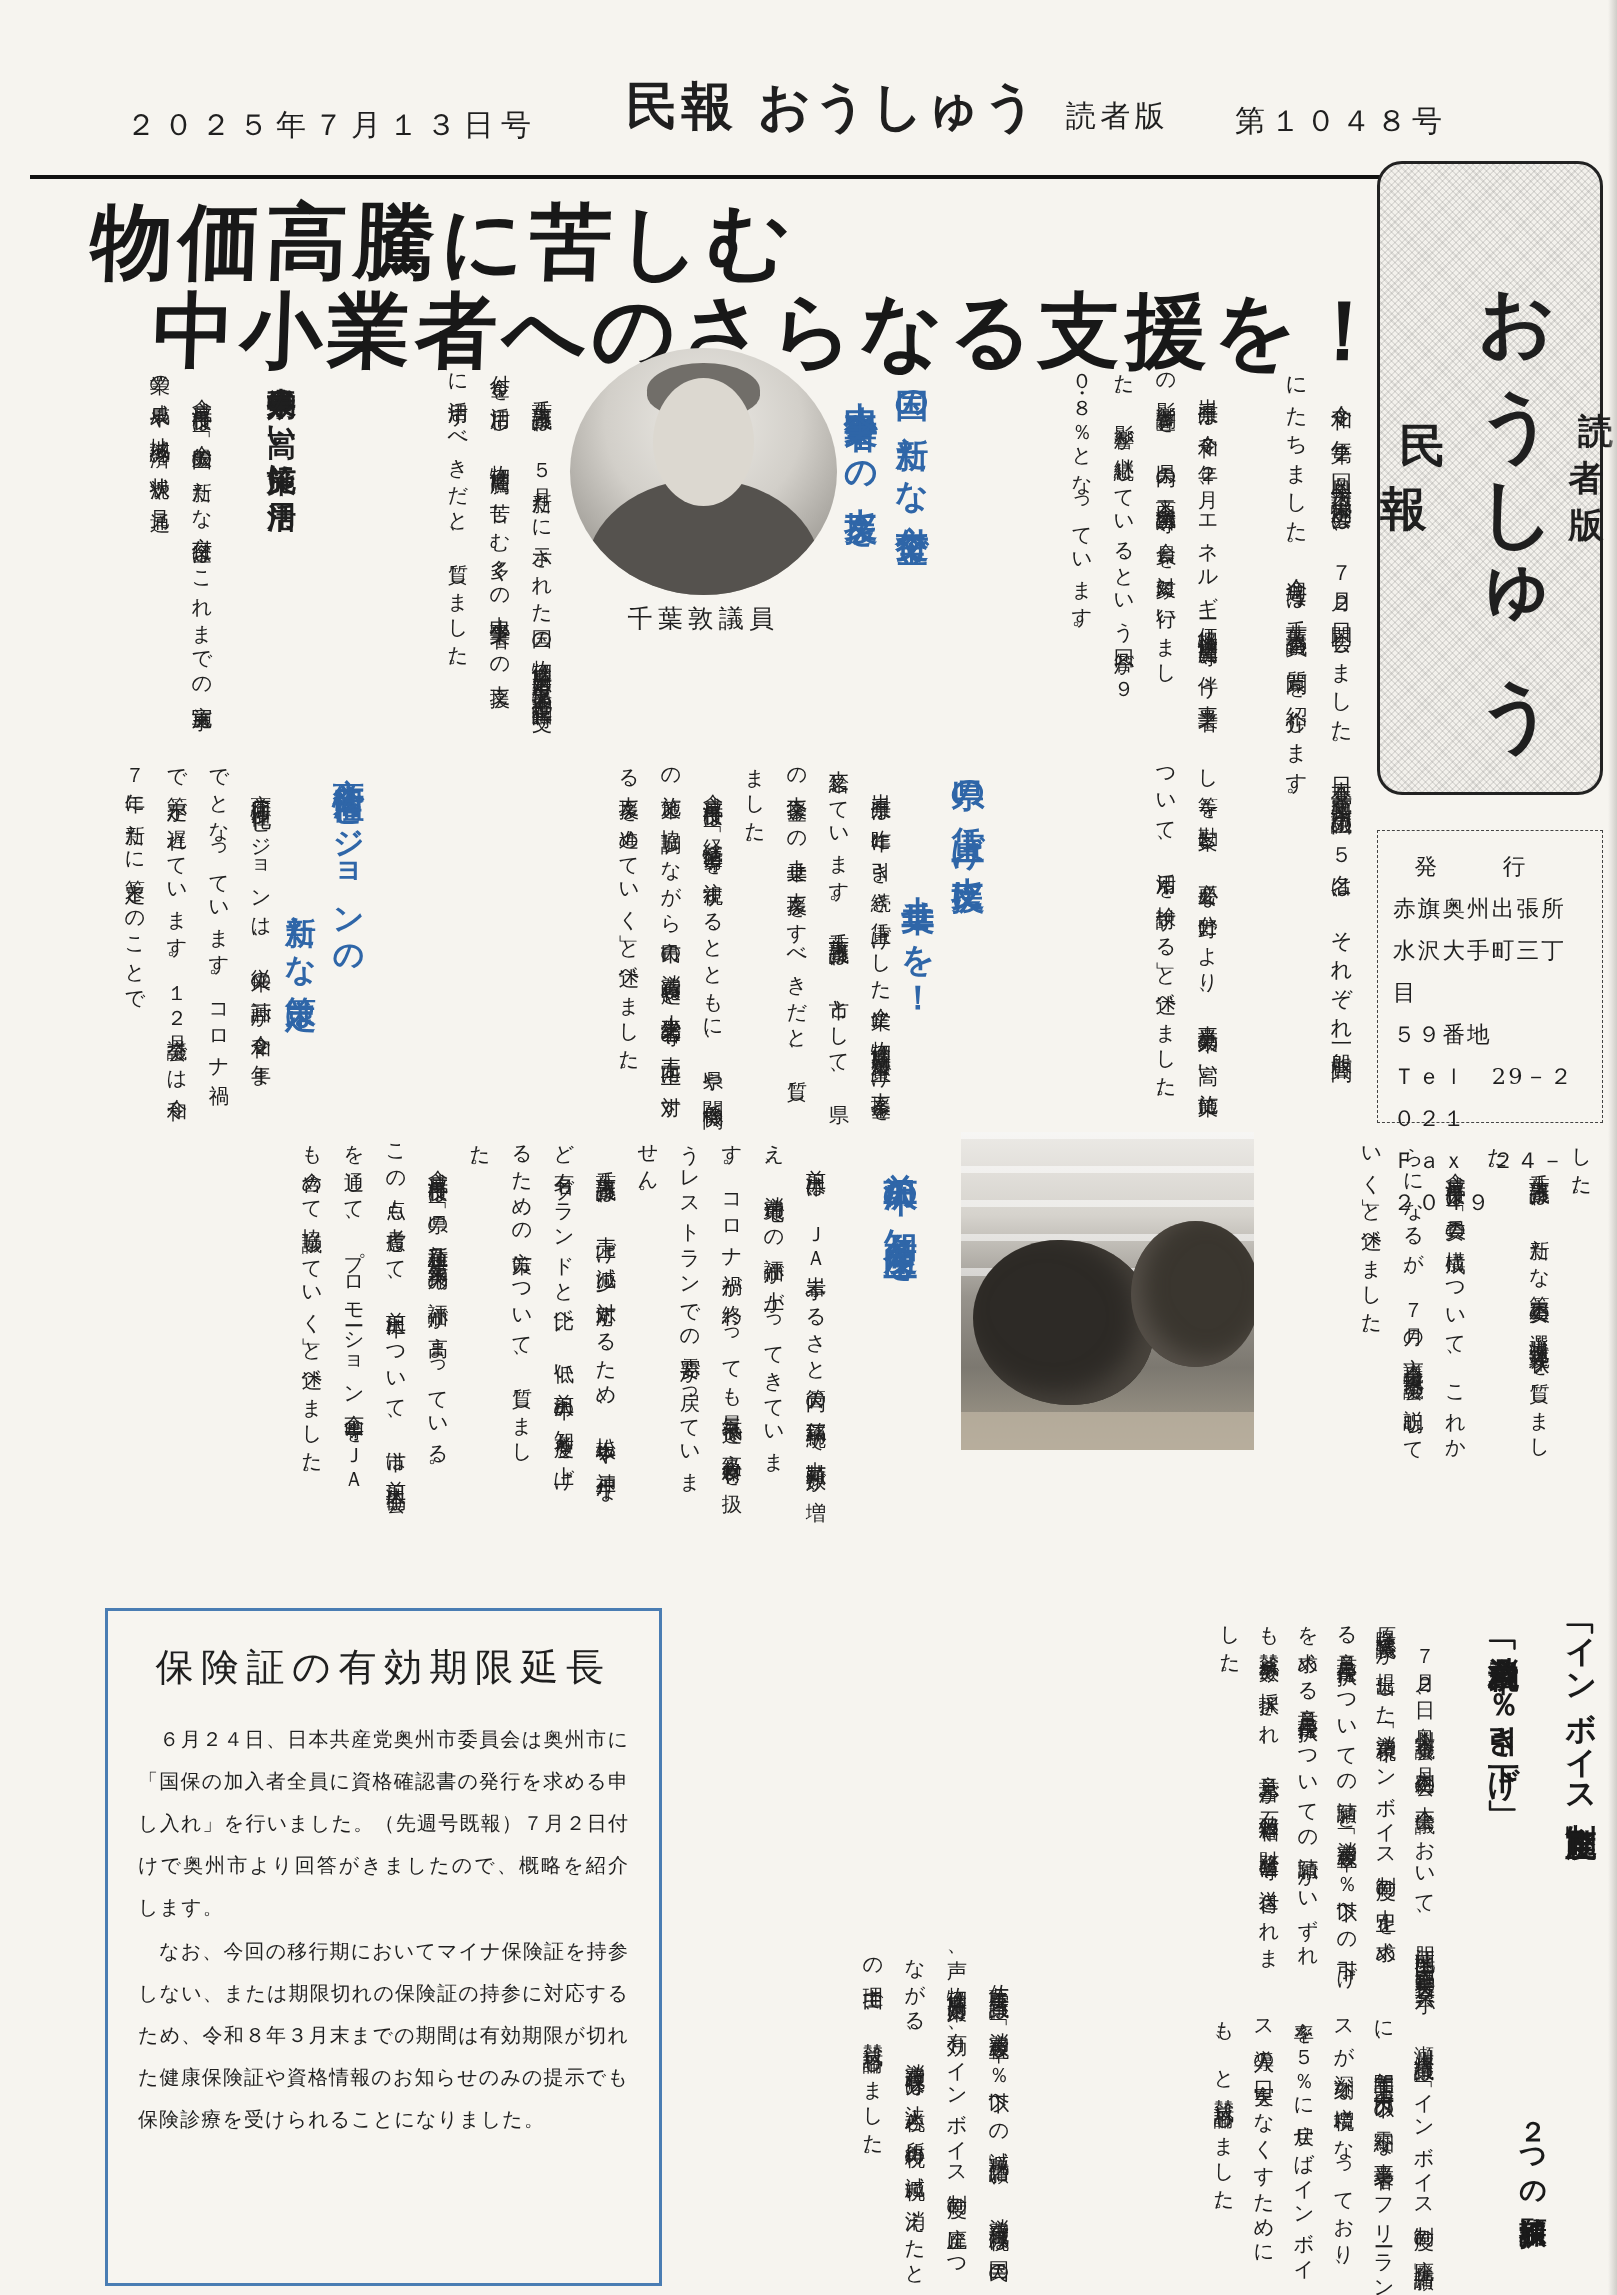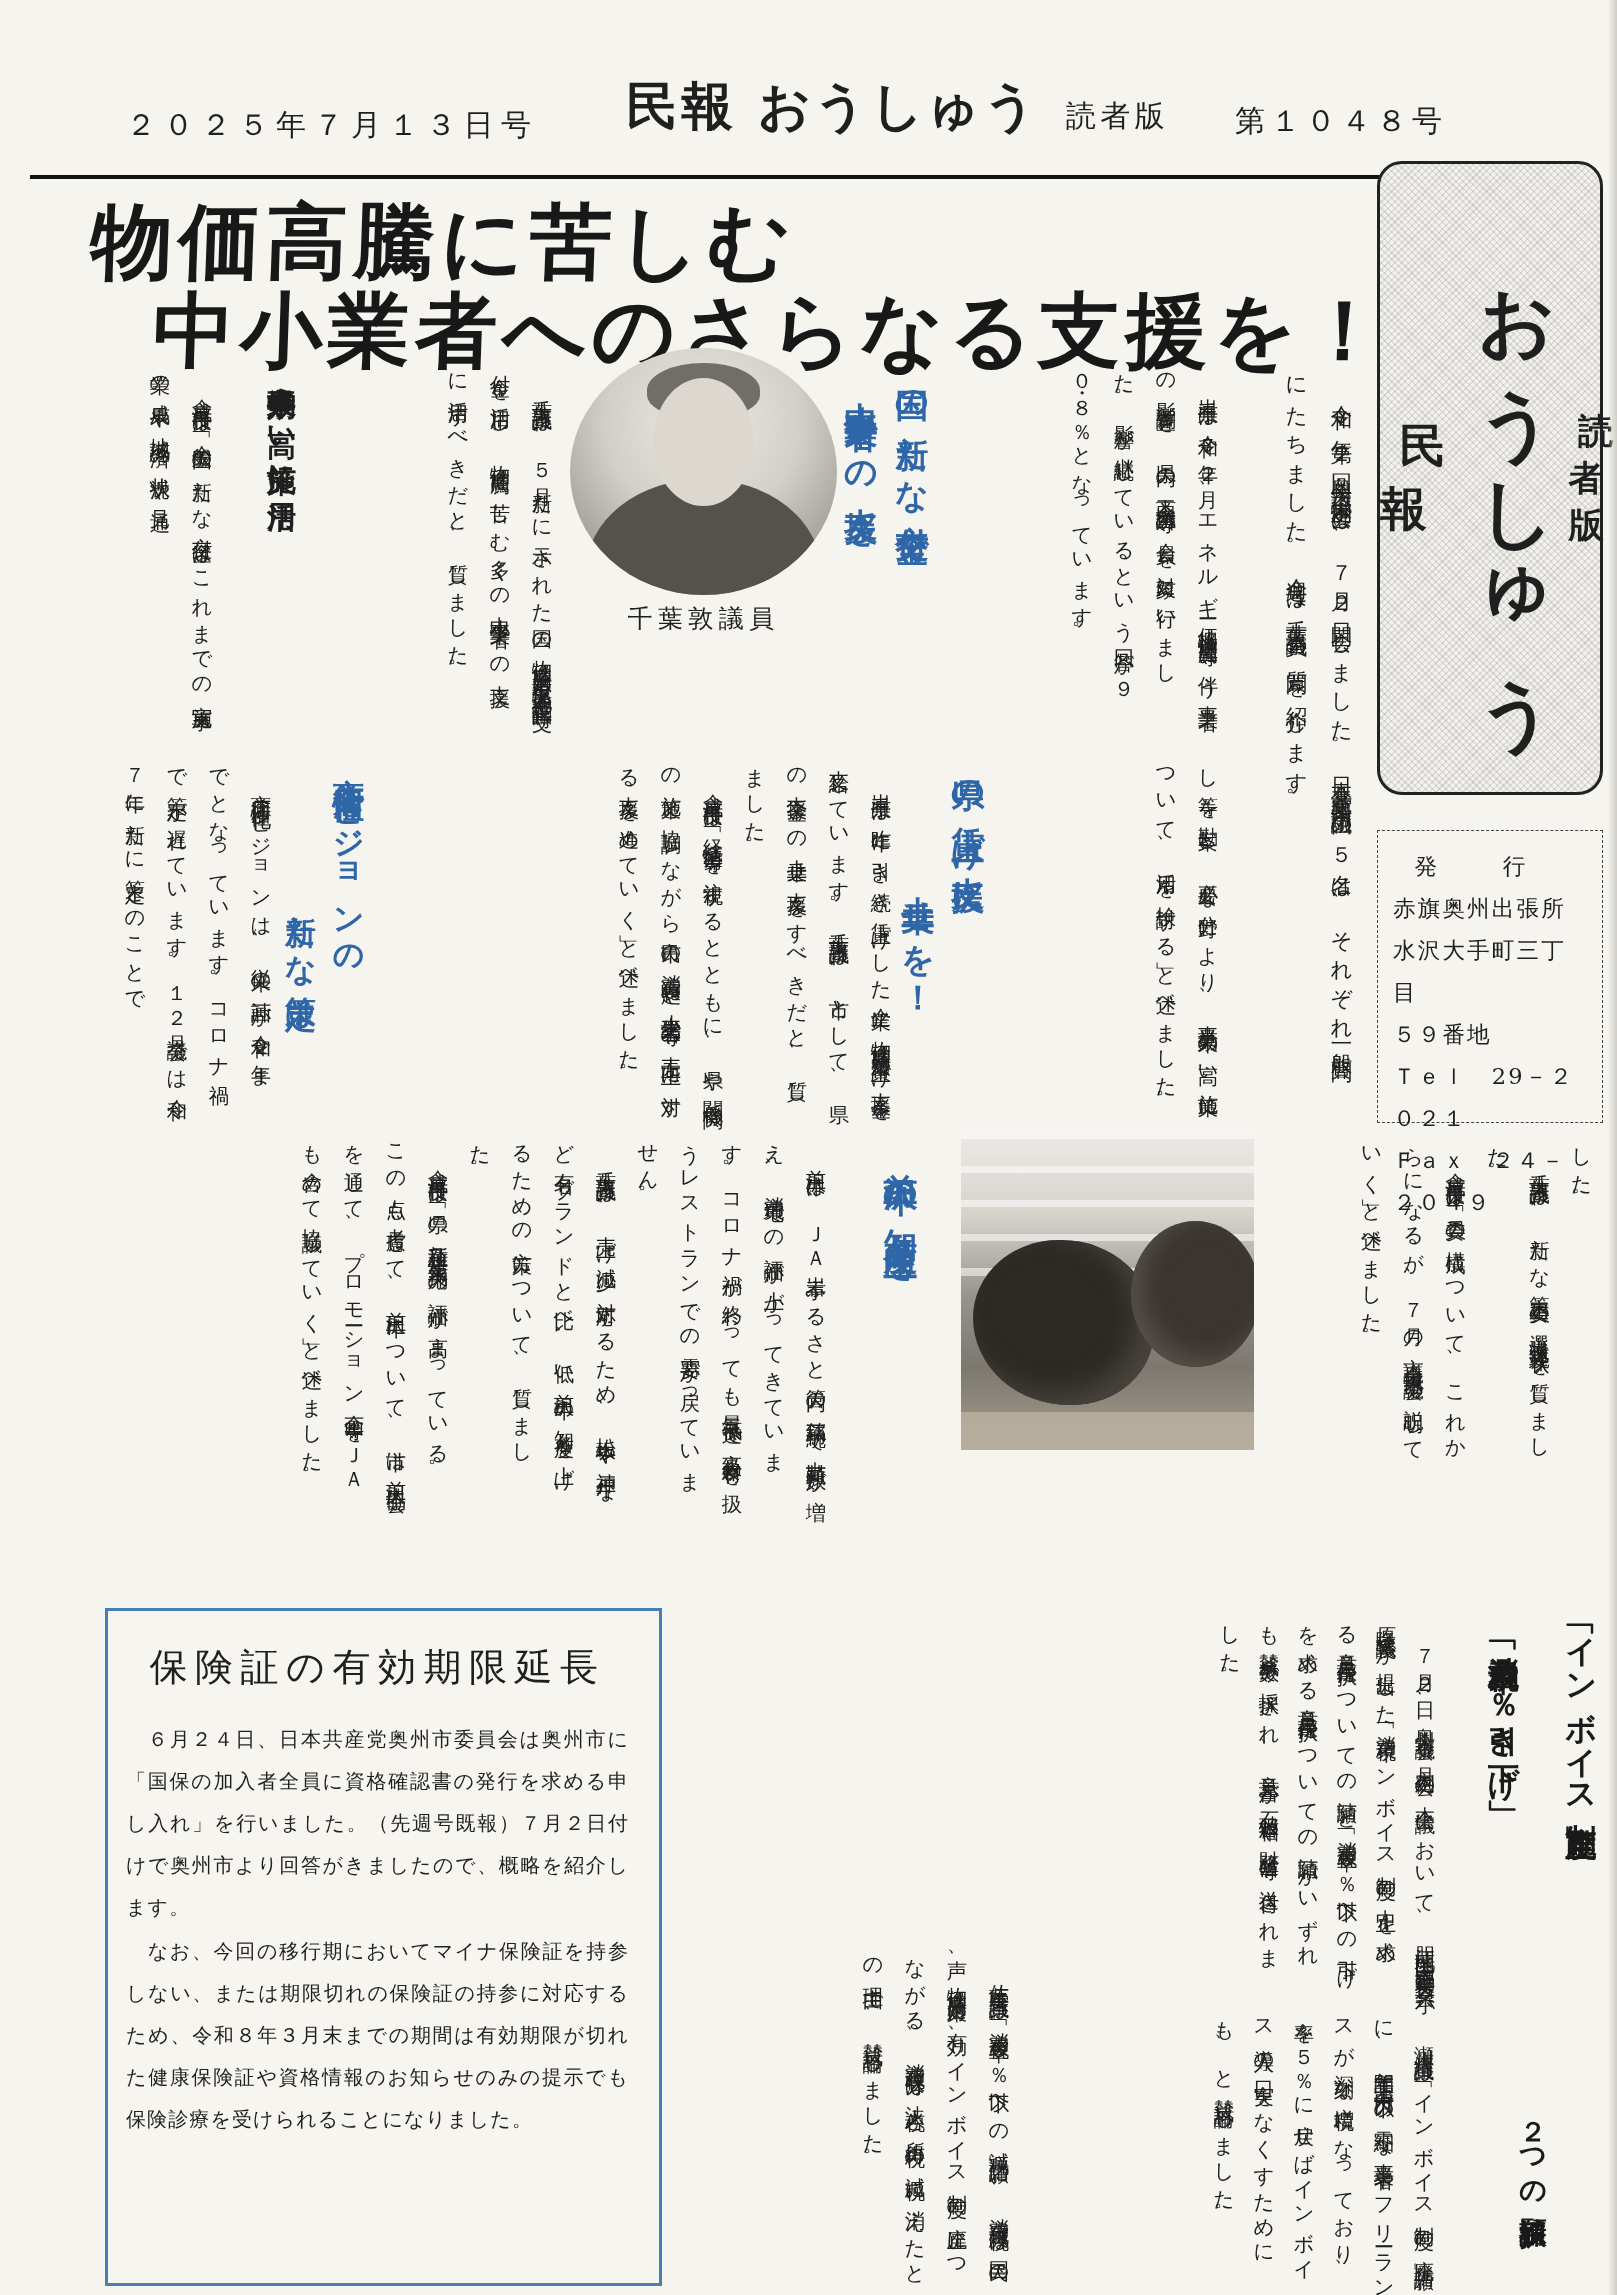--- a/index.html
+++ b/index.html
@@ -62,21 +62,21 @@
     background:linear-gradient(180deg,#eceae6 0%,#d6d3cd 26%,#97938c 52%,#7c7870 74%,#a69e8e 100%);}
   .cattle .rails{position:absolute; left:0; top:0; width:100%; height:46%;
     background:repeating-linear-gradient(180deg,rgba(255,255,255,.55) 0 7.5px,rgba(0,0,0,0) 7.5px 34px);}
   .cattle .cow1{position:absolute; left:4%; top:34%; width:62%; height:52%;
     border-radius:48% 52% 46% 54%; background:#2d2a26; box-shadow:inset -16px -9.7px 27px #4a453e;}
   .cattle .cow2{position:absolute; left:58%; top:28%; width:44%; height:46%;
     border-radius:50%; background:#3a362f; box-shadow:inset 10.7px -7.5px 23.6px #57514a;}
   .cattle .floor{position:absolute; left:0; bottom:0; width:100%; height:12%; background:#bcb2a0; opacity:.8;}
   
   .insurance{position:absolute; left:105px; top:1608px; width:557px; height:678px;
-    border:3.2px solid #4a7db3; box-sizing:border-box; padding:26px 28px 0 16px; background:#f7f5f0;}
+    border:3.2px solid #4a7db3; box-sizing:border-box; padding:26px 28px 0 28px; background:#f7f5f0;}
   .insurance .ins-title{text-align:center; font-size:38px; letter-spacing:7.5px; margin:5.4px 0 25px 0;}
   .insurance p{margin:2px; font-size:20px; line-height:42px; letter-spacing:1.1px;
     text-align:justify; white-space:pre-line;}
   
   .cartoon{position:absolute; left:675px; top:1604px; width:344px; height:309px;}
   .cartoon .head{position:absolute; border-radius:50%; background:#f1efe9; border:2.7px solid #8a8780;}
   .cartoon .fist{position:absolute; border-radius:46%; background:#f1efe9; border:2.1px solid #8a8780;}
   .cartoon .placard{position:absolute; background:#f8f7f3; border:2.1px solid #9a978f;}
   .cartoon .banner{position:absolute; left:16px; top:189px; width:306px; height:69px;
     background:#ffffff; border:2.7px solid #56534e; display:flex; align-items:center; justify-content:center;

